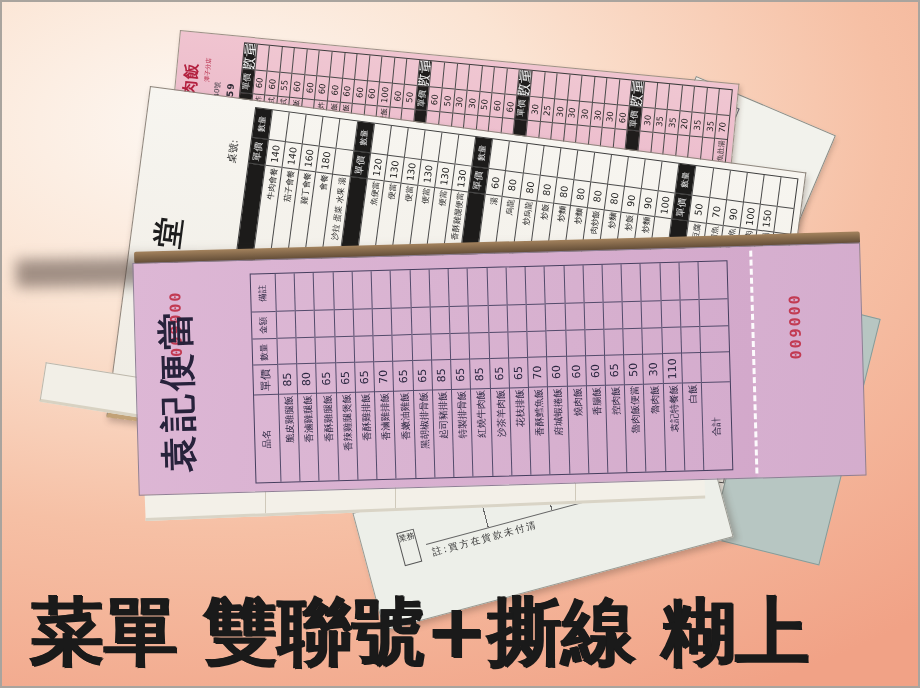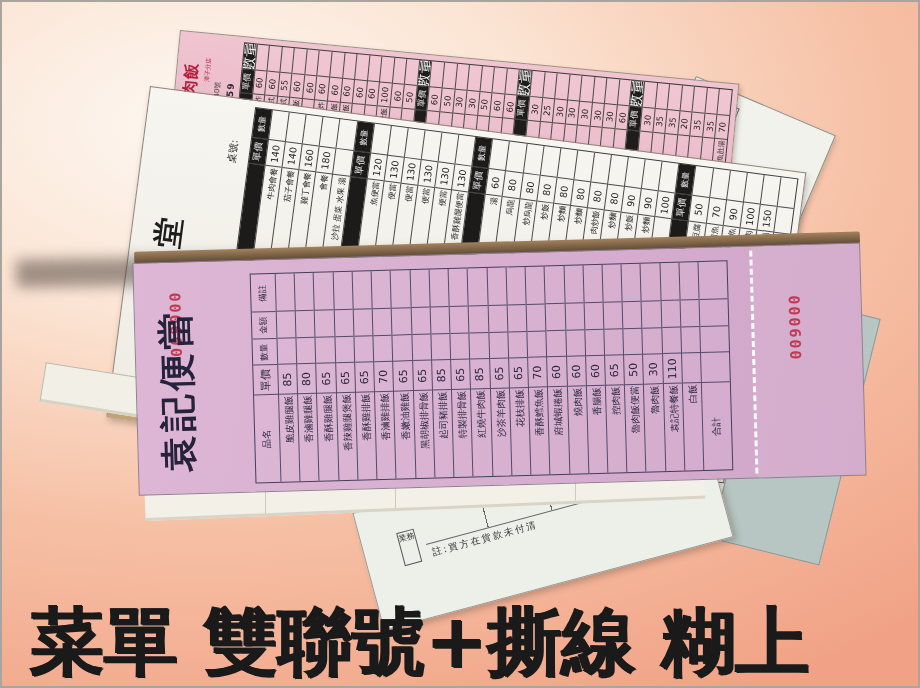--- a/index.html
+++ b/index.html
@@ -94,21 +94,21 @@
   #p1-phone{position:absolute;left:46px;top:8px;width:13px;height:150px;}
   #p1-phone .vtc{font-size:9px;font-weight:bold;color:#2e2a34;letter-spacing:1px;}
   
   #p2-title{position:absolute;left:14px;top:62px;width:46px;height:262px;}
   #p2-title .vtc{font-size:30px;font-weight:bold;color:#1d1d1d;letter-spacing:6px;}
   #p2-tableno{position:absolute;left:82px;top:16px;width:16px;height:74px;}
   #p2-tableno .vtc{font-size:10px;color:#222;}
   
   .sr-label{font-size:9px;color:#33343e;}
   
-  #caption{position:absolute;left:28px;bottom:2px;z-index:9;font-size:74px;font-weight:900;
+  #caption{position:absolute;left:28px;bottom:12px;z-index:9;font-size:74px;font-weight:900;
     color:#1a1a1a;letter-spacing:0;white-space:nowrap;line-height:1.15;
     text-shadow:1px 1px 0 #1a1a1a, -1px 0 0 #1a1a1a;}
 </style>
 </head>
 <body>
 
 <div id="stage">
 
   <div id="sheet-right" class="pad">
     <div class="sr-box" style="left:10px;top:12px;width:42px;height:38px;"></div>

